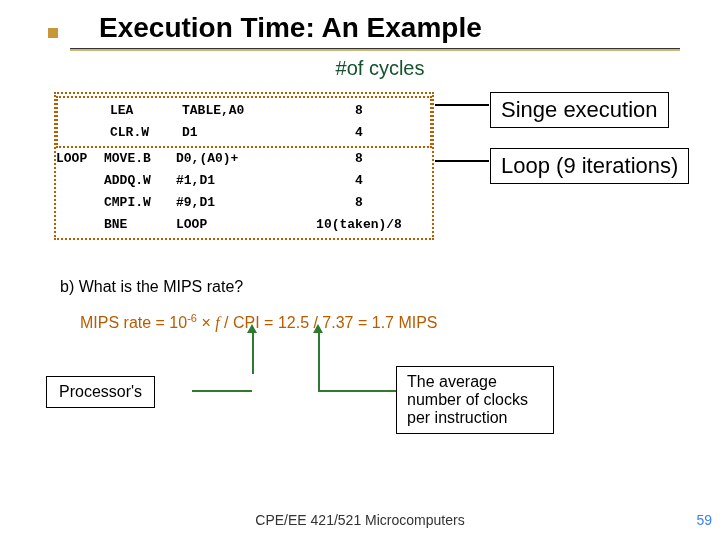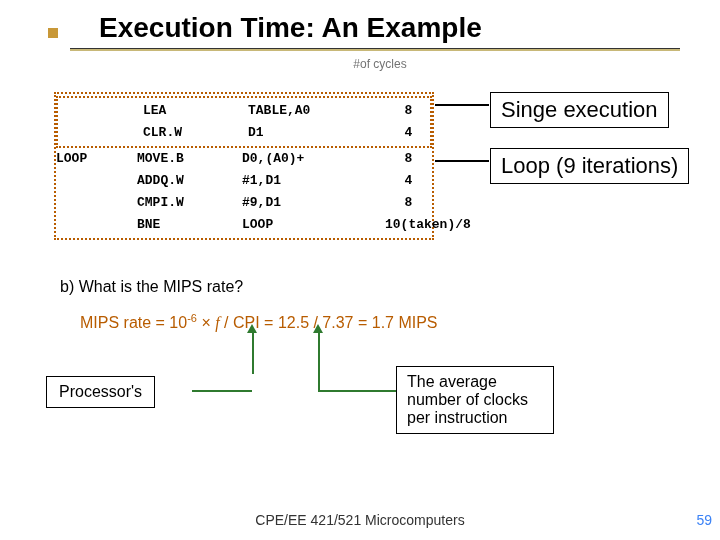--- a/index.html
+++ b/index.html
@@ -20,43 +20,42 @@
   }
   .title-underline {
     margin: 0 40px 0 70px;
     height: 3px;
     background: #333;
     border-bottom: 2px solid #c8b878;
   }
   .cycles-label {
     text-align: center;
     margin-top: 6px;
-    font-size: 12px;
-    color: #737373;
+    font-size: 20px;
+    color: #14532d;
     padding-left: 40px;
   }
   .code-wrap {
     position: absolute;
     top: 94px;
     left: 54px;
     width: 380px;
   }
   .code-box {
     border: 2px dotted #b85c00;
     padding: 2px 4px;
   }
   .code-row {
     display: grid;
     grid-template-columns: 48px 72px 110px 1fr;
     font-family: "Courier New", monospace;
     font-size: 13px;
     font-weight: bold;
     line-height: 22px;
     color: #000;
-    gap: 33px;
   }
   .code-row .cyc { text-align: center; }
   .outer-box {
     border: 2px dotted #b85c00;
     padding: 2px 0 2px 0;
     margin-top: -2px;
   }
   .callout {
     position: absolute;
     border: 1.5px solid #000;

